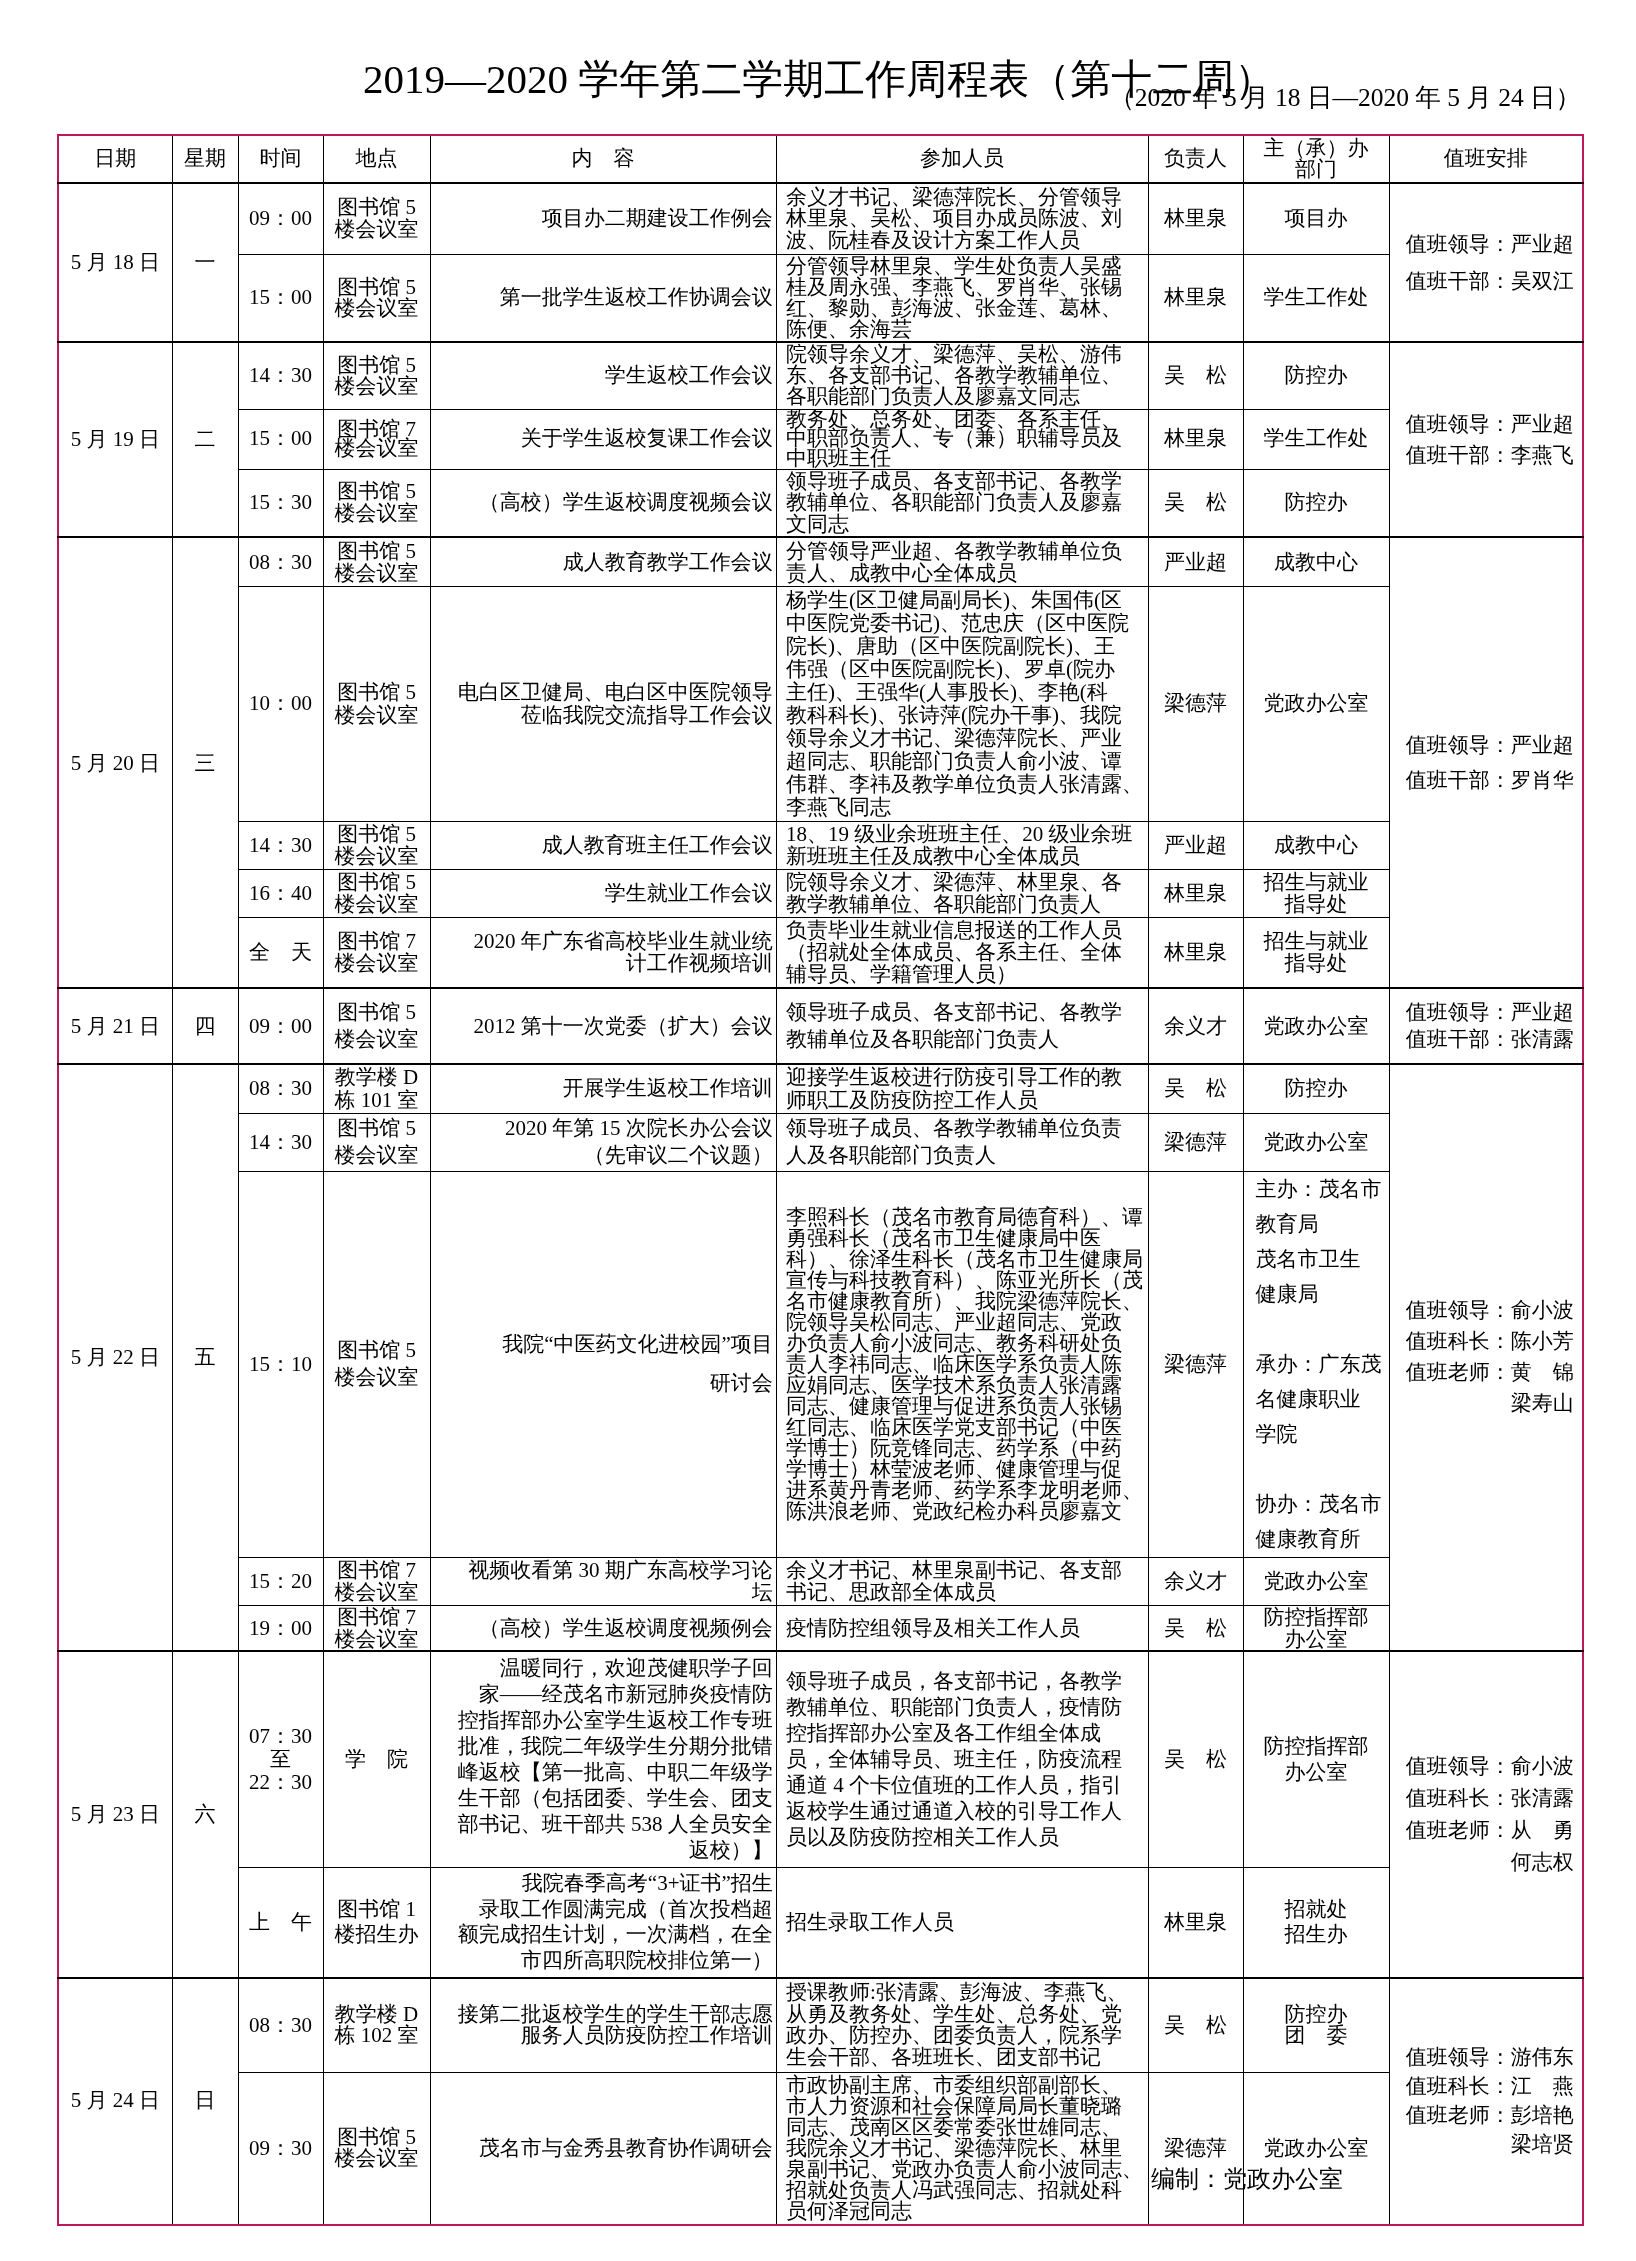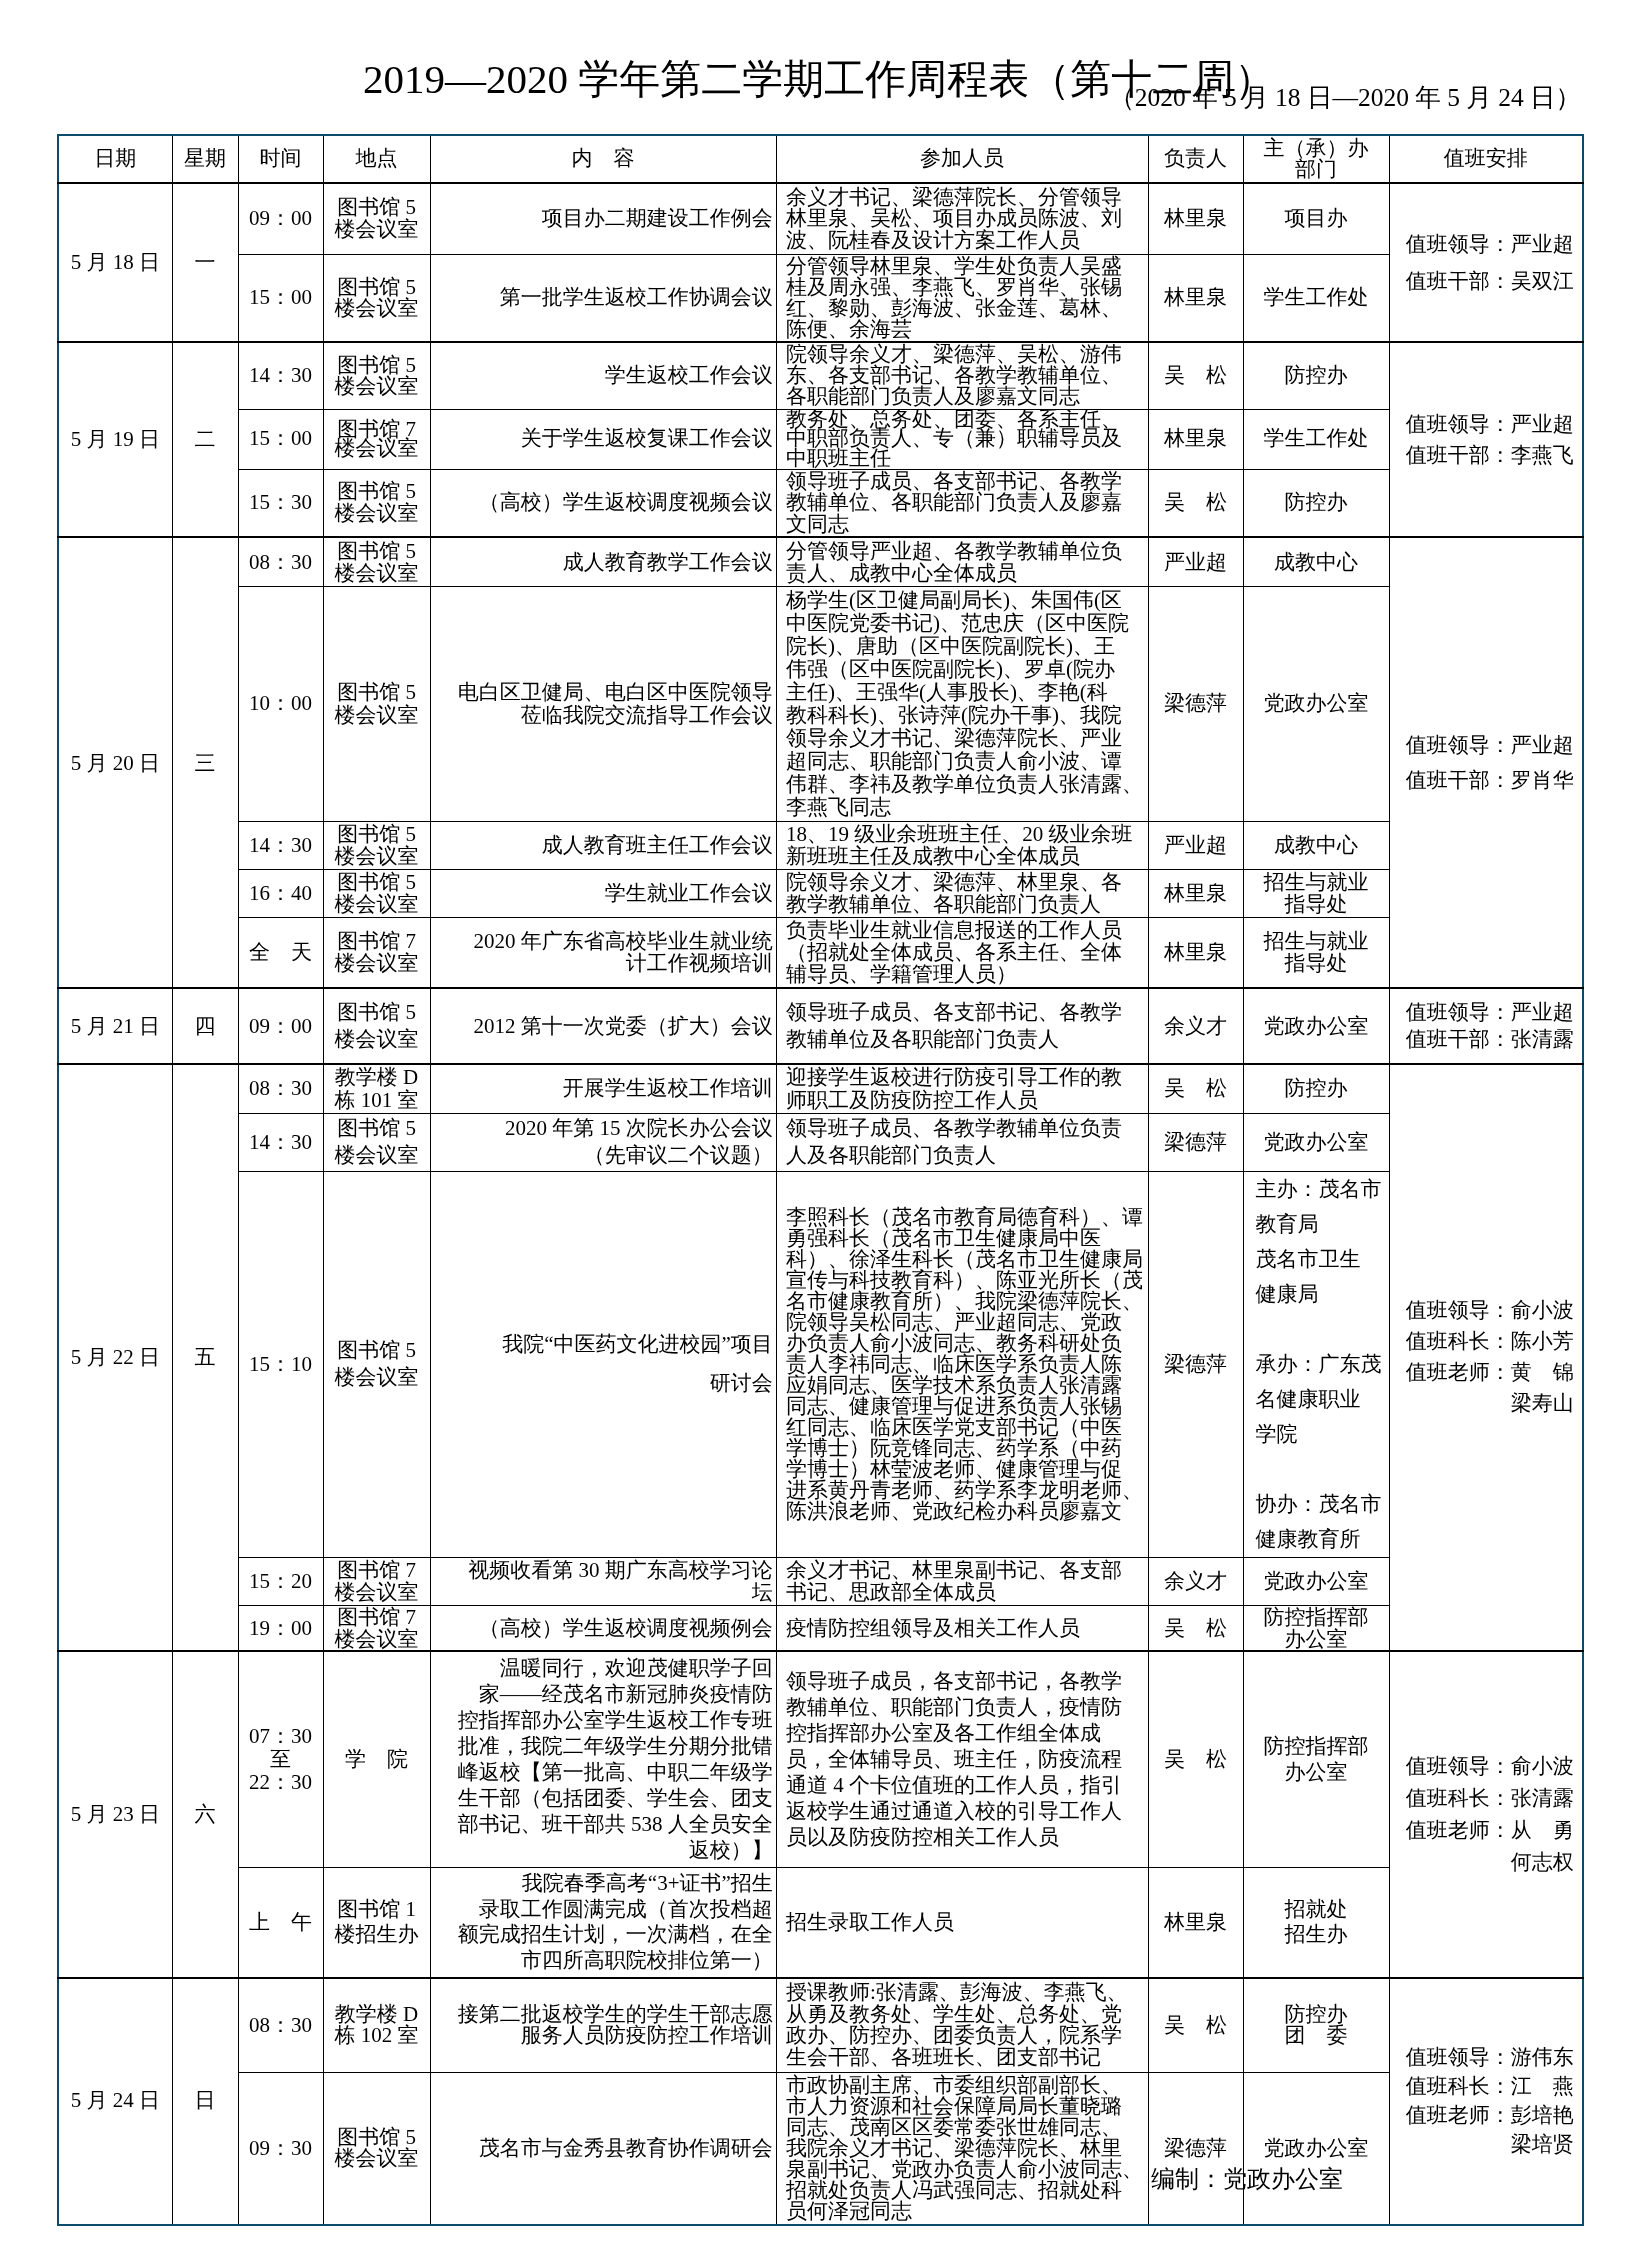--- a/index.html
+++ b/index.html
@@ -12,21 +12,21 @@
     height:34px; line-height:34px; font-size:41px;
     text-align:center; white-space:pre;
   }
   .subtitle {
     position:absolute; left:57px; top:84px; width:1524px;
     line-height:28px; font-size:25.5px; text-align:right; white-space:pre;
   }
   table.sched {
     position:absolute; left:57px; top:134px; width:1524px;
     border-collapse:collapse; table-layout:fixed;
-    font-size:21px; border:2px solid #0c4a6e;
+    font-size:21px; border:2px solid #be185d;
   }
   .sched th, .sched td {
     border:1.3px solid #000; padding:0 5.4px; vertical-align:middle;
     white-space:pre; overflow:hidden; font-weight:normal;
   }
   .sched tr.day-start > td { border-top-width:2px; }
   .c { text-align:center; }
   .pc { text-align:right; padding-left:10px !important; padding-right:2.7px !important; }
   .pp { text-align:left; padding-left:9.4px !important; padding-right:1.3px !important;margin-top:33px; }
   .duty { text-align:center; padding-left:10.8px !important; padding-right:2.7px !important; }

